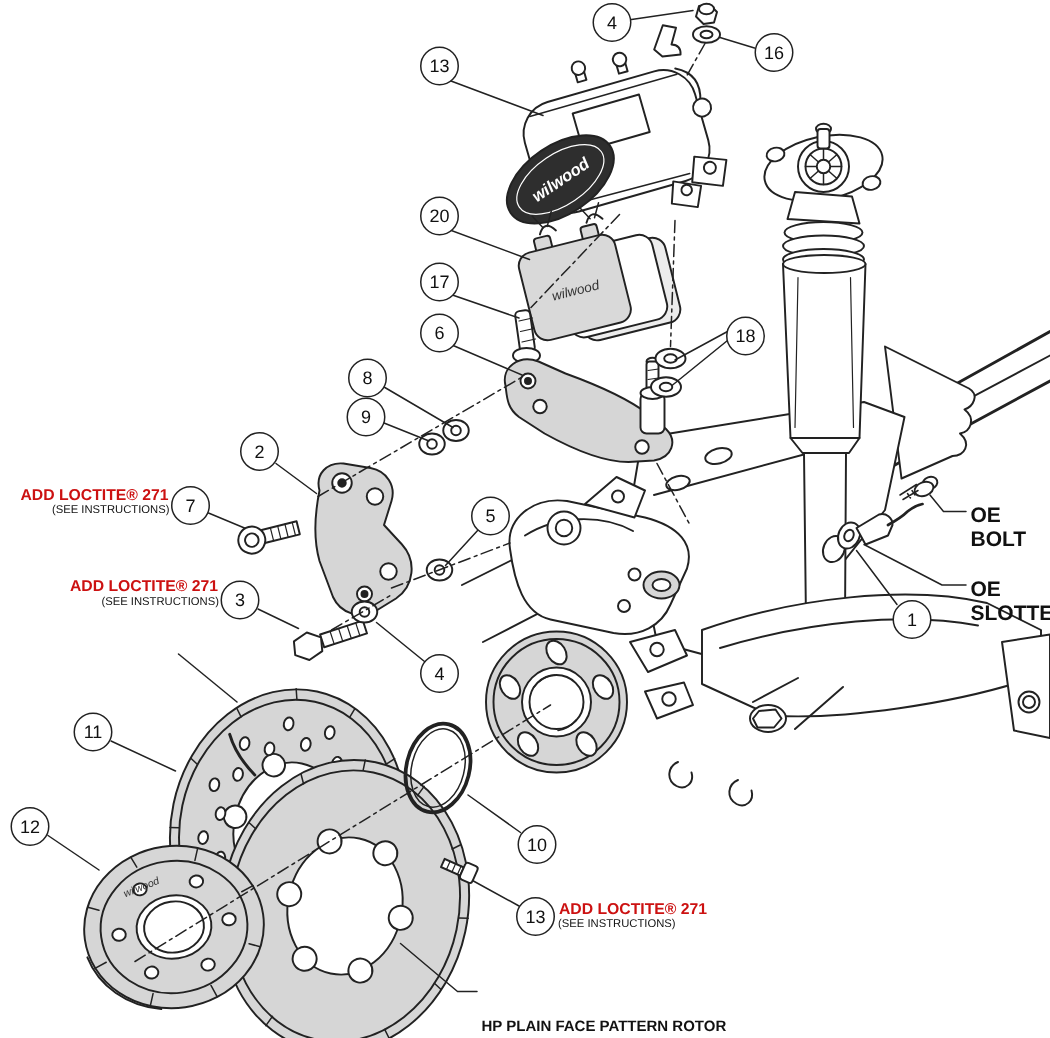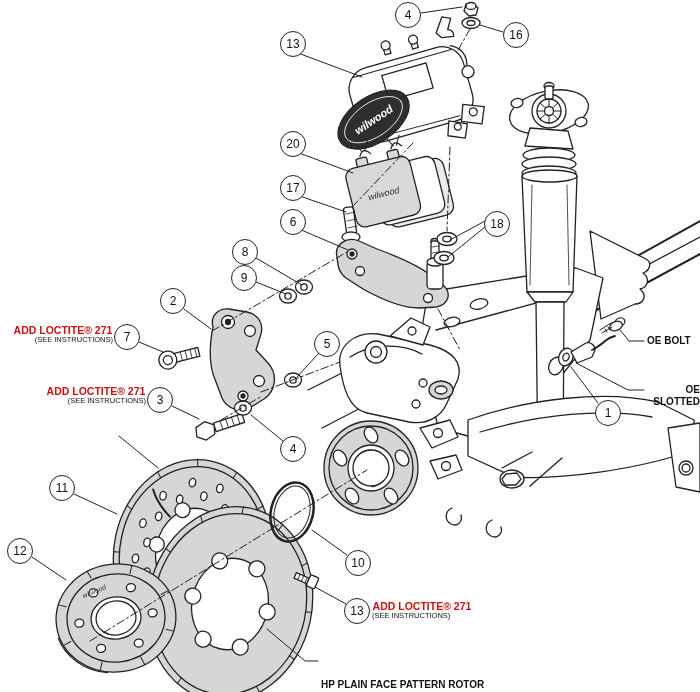--- a/index.html
+++ b/index.html
@@ -3,21 +3,21 @@
 <meta charset="utf-8">
 <style>
   html,body{margin:0;padding:0;background:#ffffff;}
   .stage{position:relative;width:700px;height:692px;background:#fff;overflow:hidden;
          font-family:"Liberation Sans",sans-serif;}
   .stage svg{position:absolute;left:0;top:0;z-index:0;}
   .callout{position:absolute;width:26px;height:26px;border:1.5px solid #222;border-radius:50%;
            background:#fff;display:flex;align-items:center;justify-content:center;
            font-size:12px;color:#111;z-index:2;box-sizing:border-box;}
   .lbl{position:absolute;z-index:2;color:#111;line-height:1.15;}
-  .lbl-bold{font-weight:bold;font-size:10px;letter-spacing:0;text-align:right;}
+  .lbl-bold{font-weight:bold;font-size:14px;letter-spacing:0;}
   .lbl-big{font-weight:bold;font-size:10px;}
   .loctite{width:100px;text-align:right;}
   .loctite .l1{color:#cc1111;font-weight:bold;font-size:10.5px;display:block;text-align:center;}
   .loctite .l2{font-size:7.5px;display:block;}
   .loctite.left{text-align:left;}
   svg text{font-family:"Liberation Sans",sans-serif;}
 </style>
 </head>
 <body>
 

